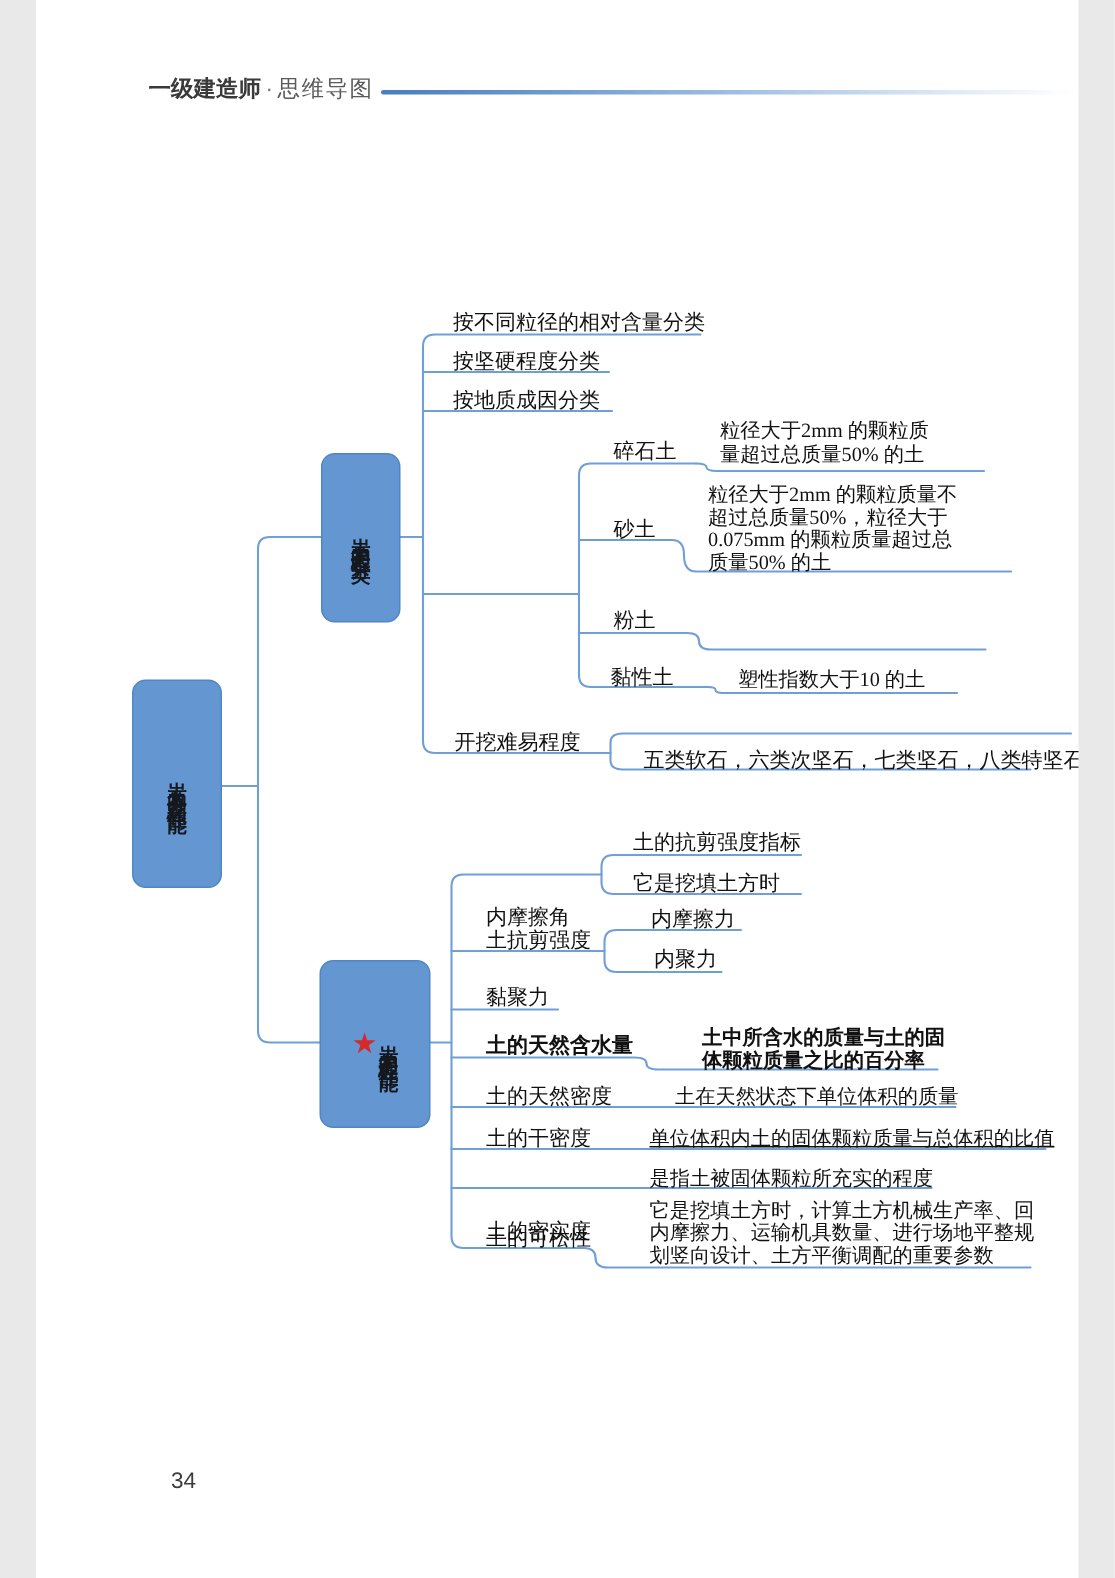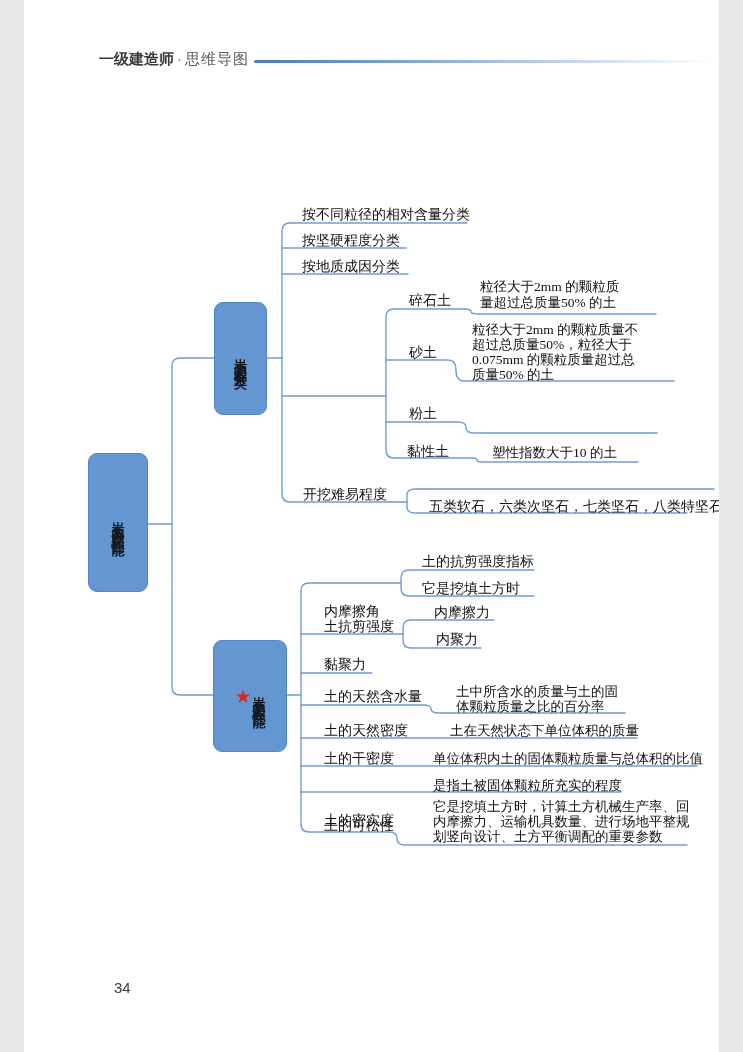--- a/index.html
+++ b/index.html
@@ -135,31 +135,31 @@
   <div class="lbl" style="left:300px;top:565px;margin-top:38px;">内摩擦角</div>
   <div class="lbl" style="left:398px;top:553px;">土的抗剪强度指标</div>
   <div class="lbl" style="left:398px;top:580px;">它是挖填土方时</div>
 
   <div class="lbl" style="left:300px;top:618px;">土抗剪强度</div>
   <div class="lbl" style="left:410px;top:604px;">内摩擦力</div>
   <div class="lbl" style="left:412px;top:631px;">内聚力</div>
 
   <div class="lbl" style="left:300px;top:656px;">黏聚力</div>
 
-  <div class="lbl" style="left:300px;top:688px;">土的天然含水量</div>
-  <div class="block lh15" style="left:432px;top:684px;">
+  <div class="lbl" style="left:300px;top:688px;font-weight:bold;">土的天然含水量</div>
+  <div class="block lh15" style="left:444px;top:684px;font-weight:bold;">
     <div>土中所含水的质量与土的固</div>
     <div>体颗粒质量之比的百分率</div>
   </div>
 
   <div class="lbl" style="left:300px;top:722px;">土的天然密度</div>
   <div class="desc" style="left:426px;top:722px;">土在天然状态下单位体积的质量</div>
 
   <div class="lbl" style="left:300px;top:750px;">土的干密度</div>
-  <div class="desc" style="left:409px;top:750px;">单位体积内土的固体颗粒质量与总体积的比值</div>
+  <div class="desc" style="left:409px;top:750px;text-decoration:underline;">单位体积内土的固体颗粒质量与总体积的比值</div>
 
   <div class="lbl" style="left:300px;top:812px;">土的密实度</div>
   <div class="desc" style="left:409px;top:777px;">是指土被固体颗粒所充实的程度</div>
 
   <div class="lbl" style="left:300px;top:817px;">土的可松性</div>
   <div class="block lh15" style="left:409px;top:799px;">
     <div>它是挖填土方时，计算土方机械生产率、回</div>
     <div>内摩擦力、运输机具数量、进行场地平整规</div>
     <div>划竖向设计、土方平衡调配的重要参数</div>
   </div>

